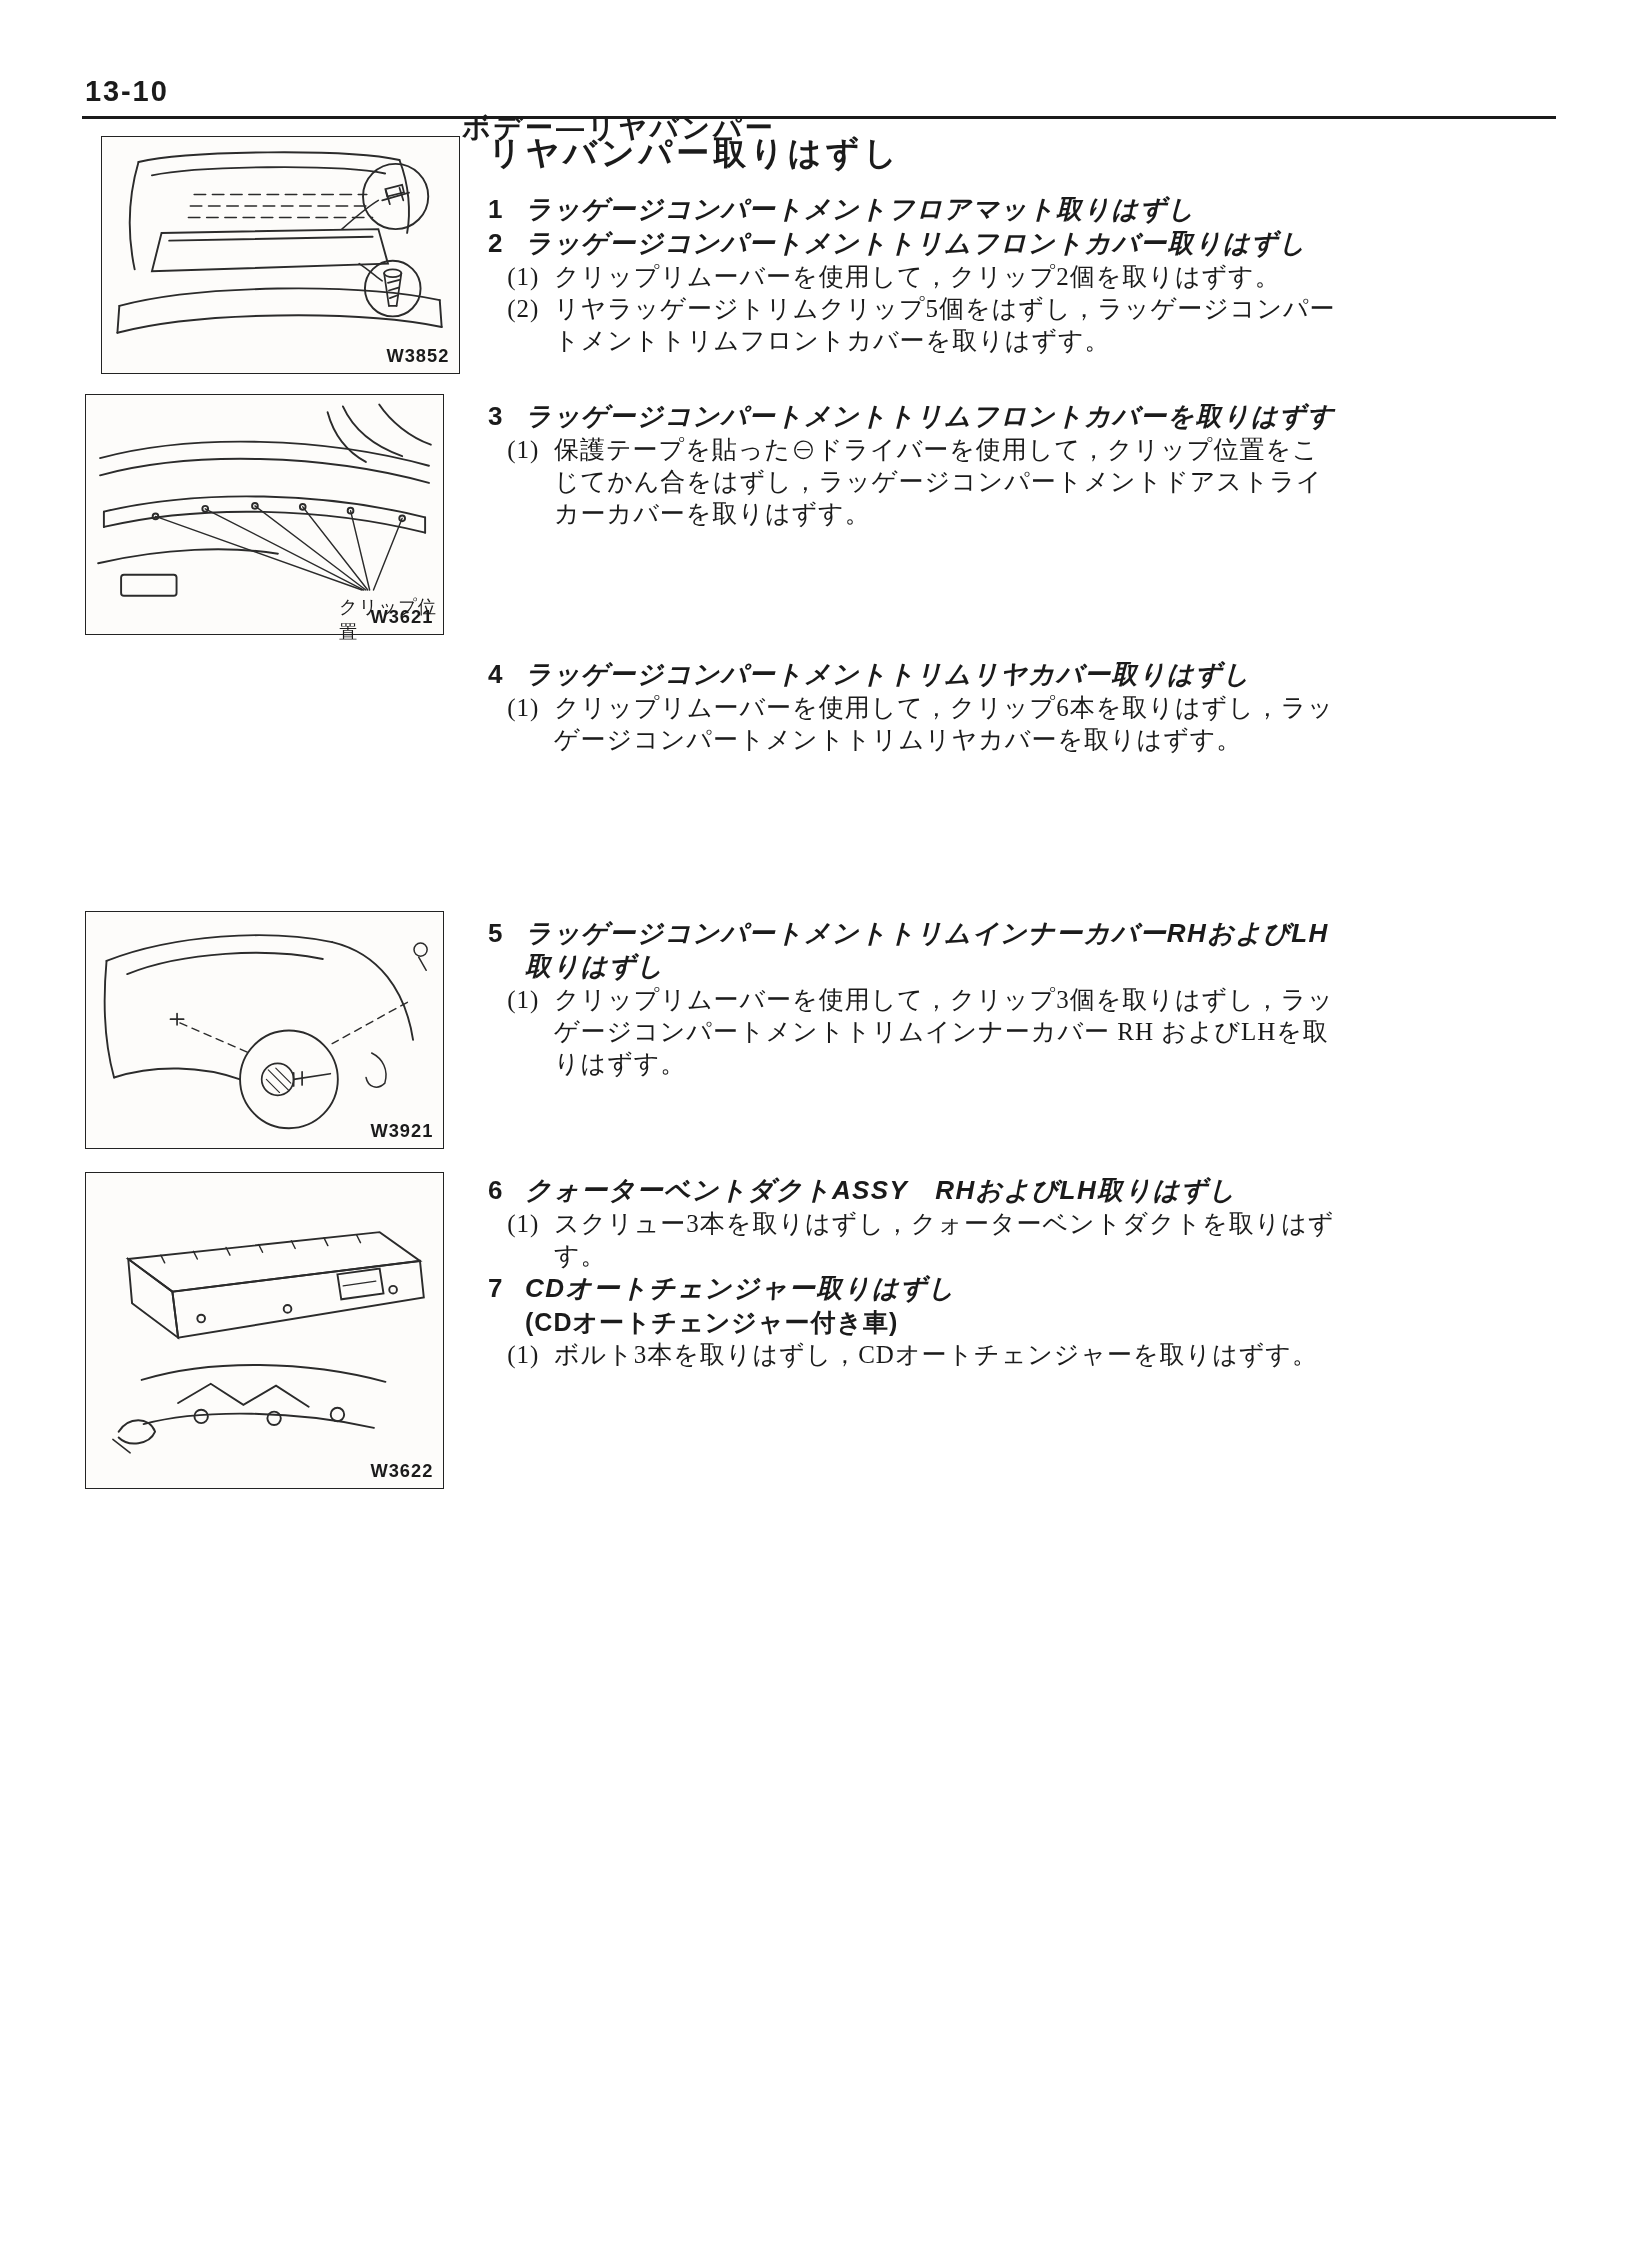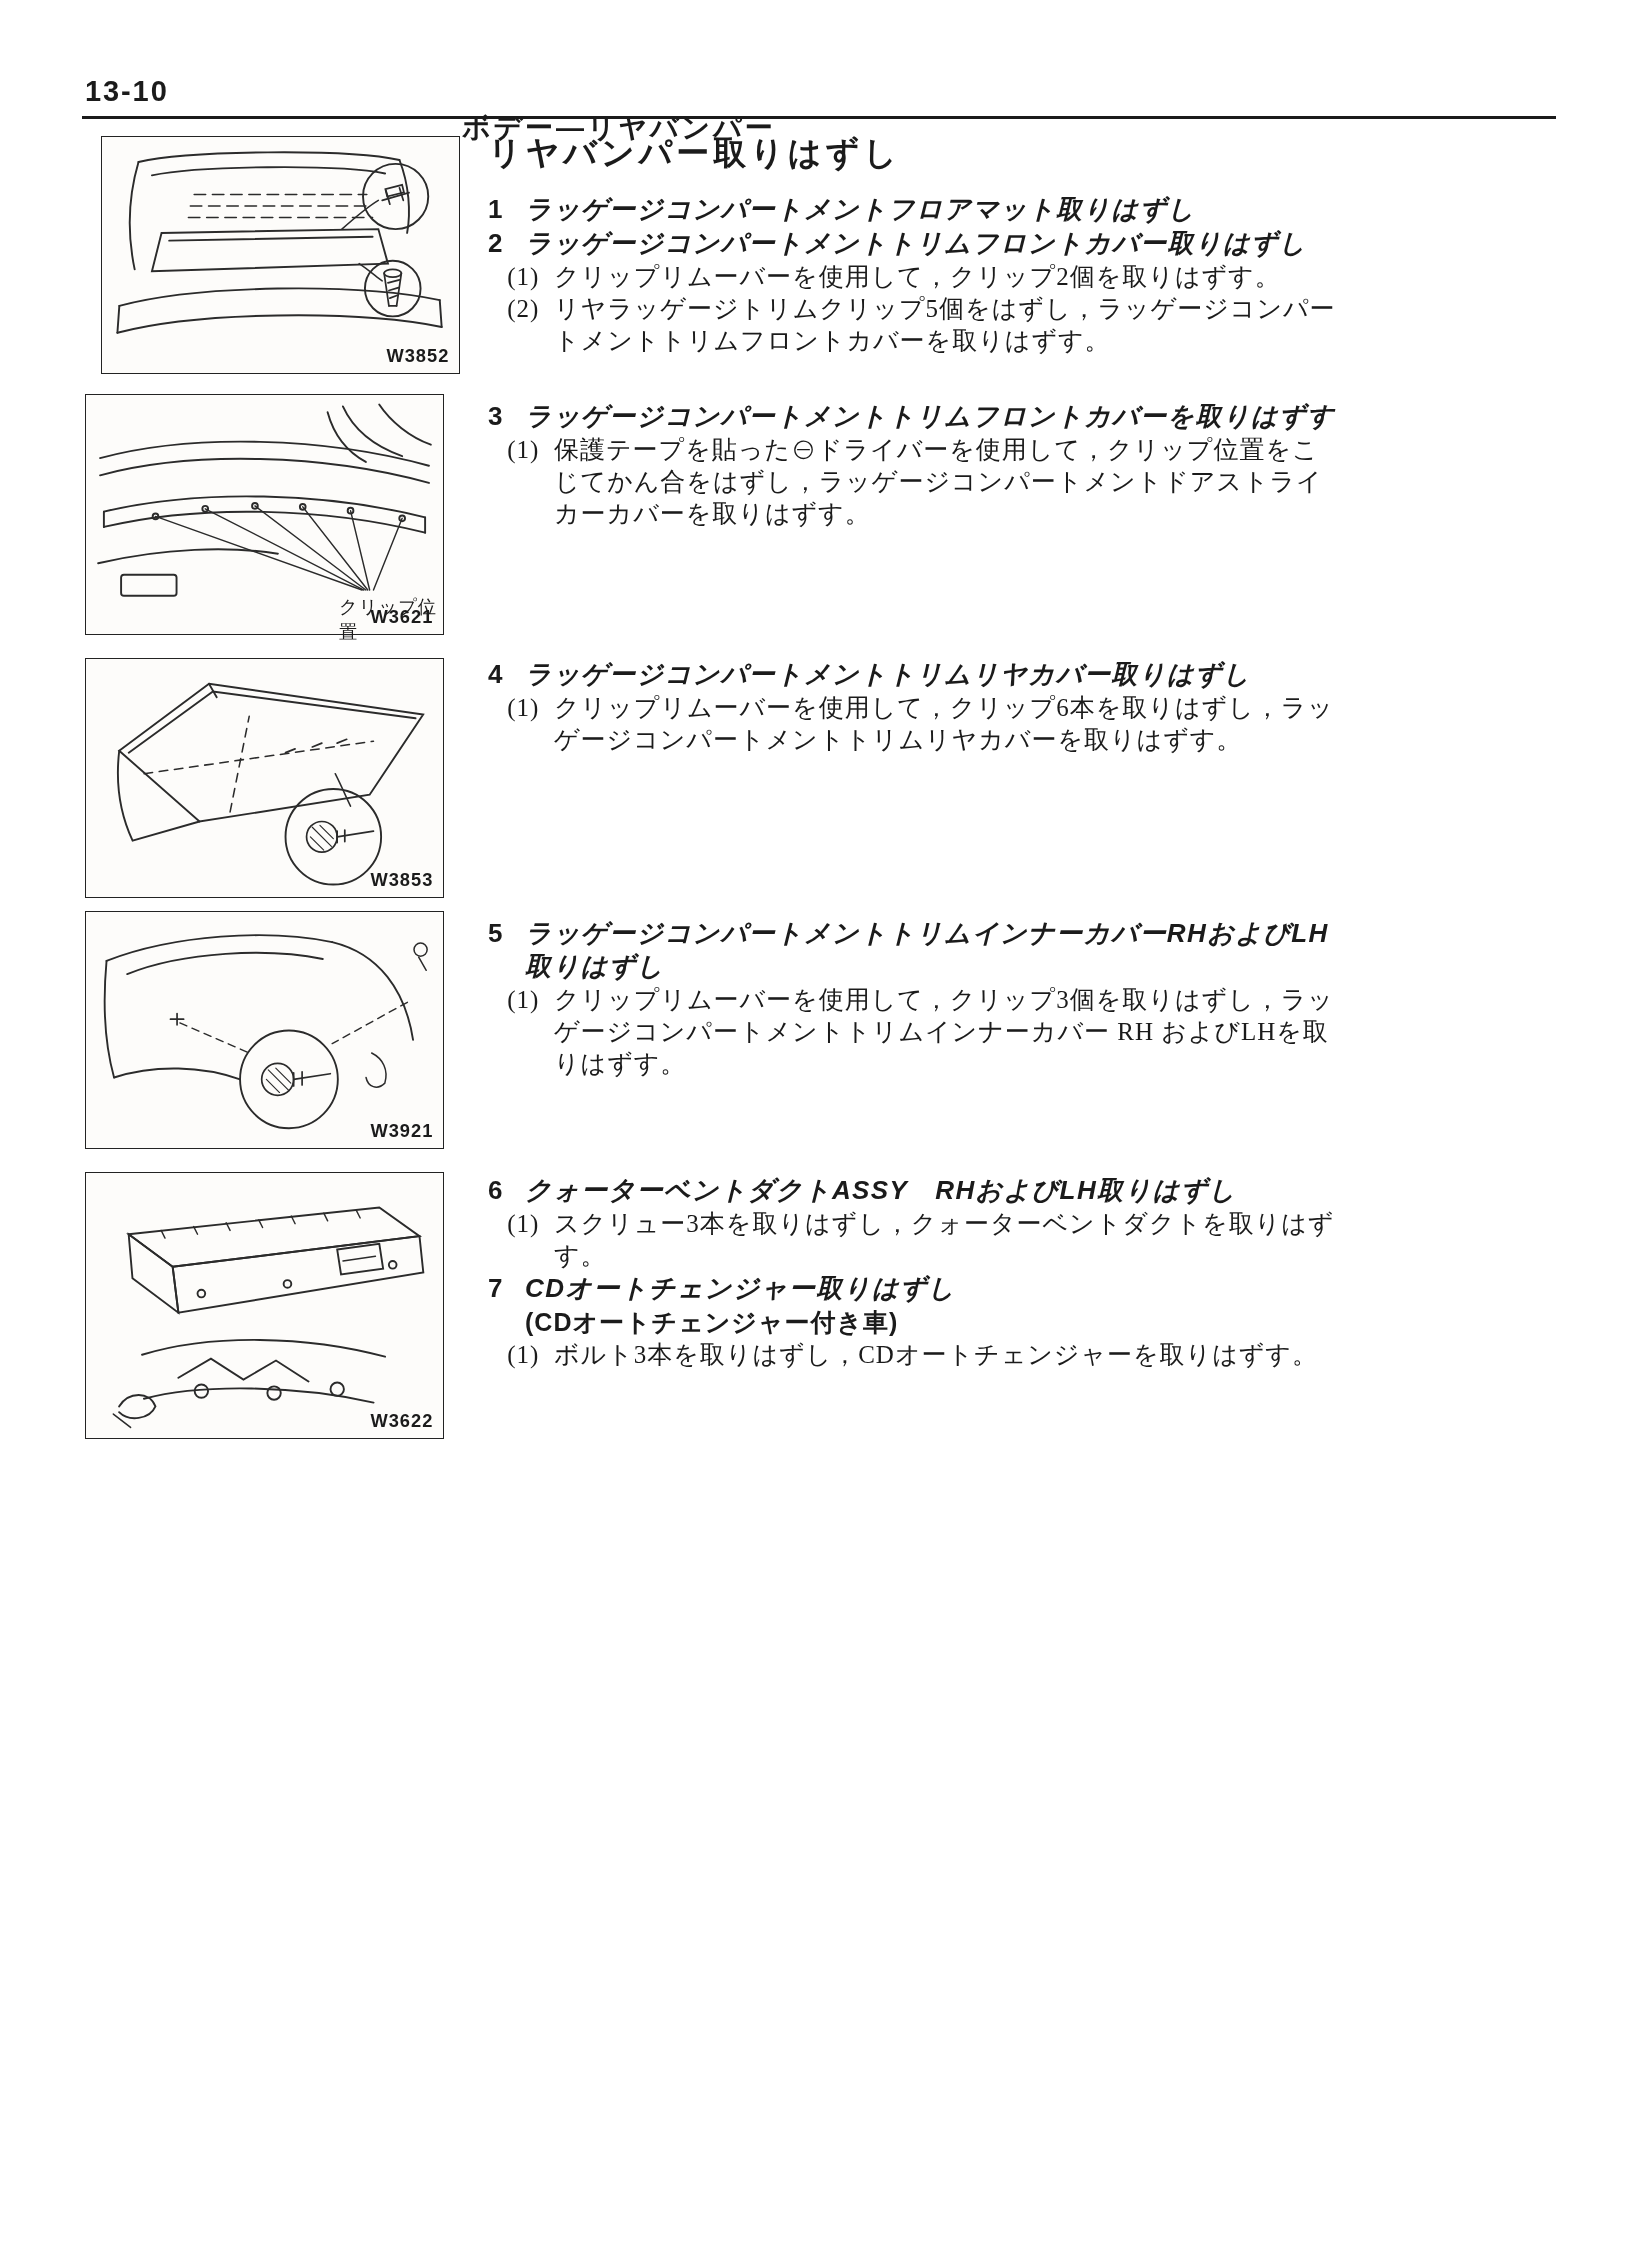--- a/index.html
+++ b/index.html
@@ -23,21 +23,21 @@
   }
   
   .figure {
     position:absolute; left:85px; width:359px;
     border:1.9px solid #232323; background:#fdfcfa;
   }
   .fig1 { top:136px;  height:238px;margin-left:16px; }
   .fig2 { top:394px;  height:241px; }
   .fig3 { top:658px;  height:240px; }
   .fig4 { top:911px;  height:238px; }
-  .fig5 { top:1172px; height:267px; }
+  .fig5 { top:1172px; height:317px; }
   .figure svg { position:absolute; left:0; top:0; width:100%; height:100%; }
   .fig-code {
     position:absolute; right:9.7px; bottom:5.8px;
     font-size:18.3px; font-weight:bold; letter-spacing:1px;
   }
   .fig-callout-label {
     position:absolute; left:253px; top:199px;
     font-size:18.3px; letter-spacing:1px;
   }
   
@@ -134,42 +134,20 @@
         <circle cx="276" cy="121" r="3"></circle>
           <circle cx="330" cy="129" r="3"></circle>
         <rect x="36" y="188" width="58" height="22" rx="3"></rect>
         <path d="M12 176 C 80 160, 150 158, 200 166"></path>
       </g>
     </svg>
     <span class="fig-callout-label">クリップ位置</span>
     <span class="fig-code">W3621</span>
   </div>
 
-  <div class="figure fig3">
-    <svg viewBox="0 0 372 249">
-      <g stroke="#2b2b2b" fill="none" stroke-width="2" stroke-linecap="round">
-        <path d="M34 96 L 128 26 L 352 58 L 296 142 L 118 170 Z"></path>
-        <path d="M44 98 L 132 34 L 344 62"></path>
-        <path d="M128 26 L 136 40"></path>
-        <path d="M60 120 L 300 86" stroke-dasharray="9 7" stroke-width="1.6"></path>
-        <path d="M150 160 L 170 60" stroke-dasharray="9 7" stroke-width="1.6"></path>
-        <path d="M208 98 l 10 -4 M236 92 l 10 -4 M262 88 l 10 -4" stroke-width="1.8"></path>
-        <path d="M34 96 C 30 130, 34 160, 48 190 L 118 170"></path>
-        <path d="M260 120 C 268 136, 272 146, 276 154" stroke-width="1.6"></path>
-        <circle cx="258" cy="186" r="50"></circle>
-        <g stroke-width="1.8">
-          <circle cx="246" cy="186" r="16"></circle>
-          <path d="M236 176 l 20 20 M234 186 l 14 14 M244 174 l 14 14" stroke-width="1.2"></path>
-          <path d="M262 186 L 300 180"></path>
-          <path d="M262 180 L 262 192 M270 179 L 270 191"></path>
-        </g>
-      </g>
-    </svg>
-    <span class="fig-code">W3853</span>
-  </div>
 
   <div class="figure fig4">
     <svg viewBox="0 0 372 251">
       <g stroke="#2b2b2b" fill="none" stroke-width="2" stroke-linecap="round">
         <path d="M18 52 C 90 24, 190 18, 258 32"></path>
         <path d="M258 32 C 308 44, 336 84, 344 136"></path>
         <path d="M18 52 C 14 96, 16 140, 26 176"></path>
         <path d="M40 66 C 100 42, 190 38, 248 50"></path>
         <path d="M26 176 C 70 162, 120 164, 160 178"></path>
         <circle cx="352" cy="40" r="7" stroke-width="1.6"></circle>

